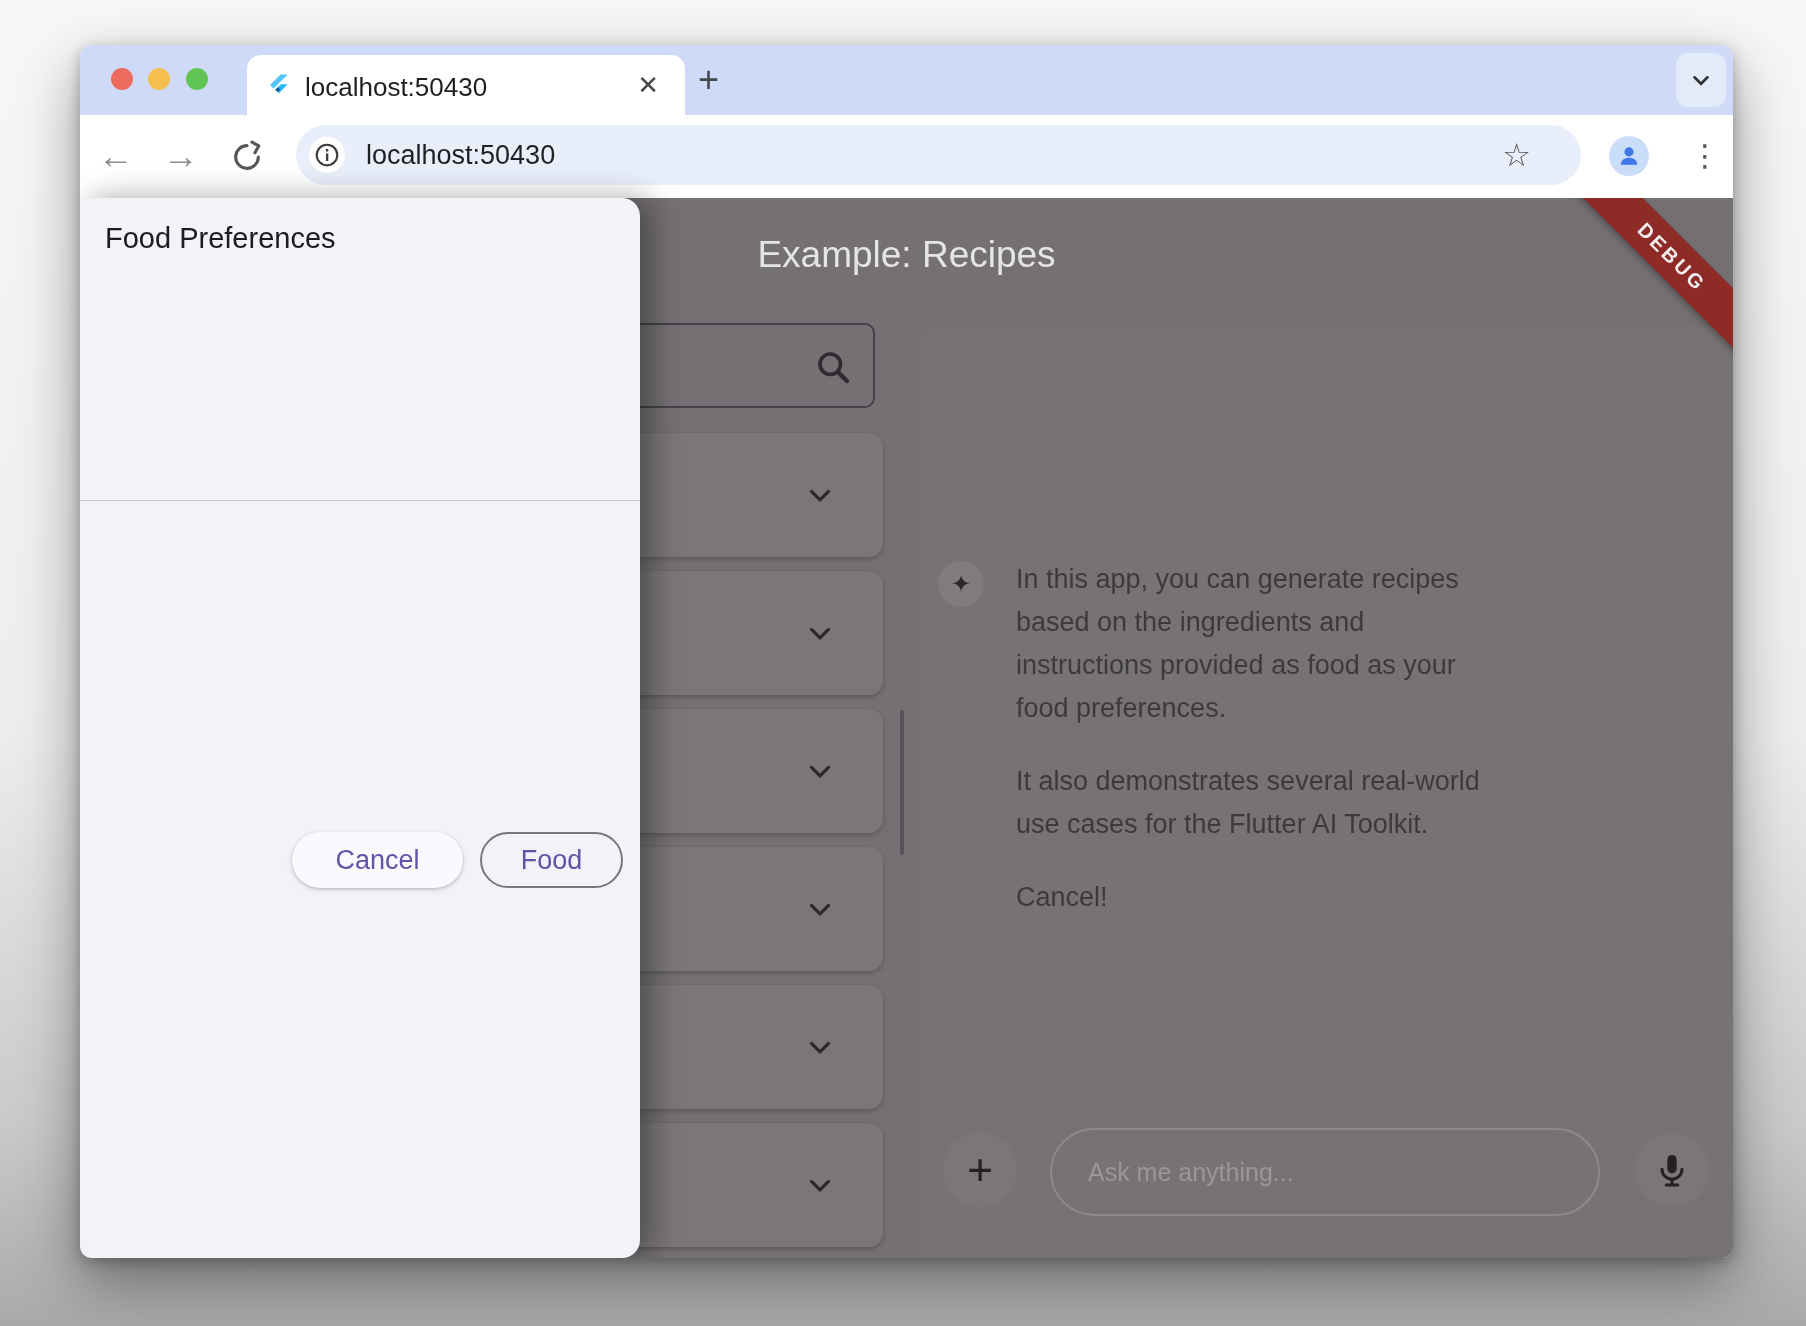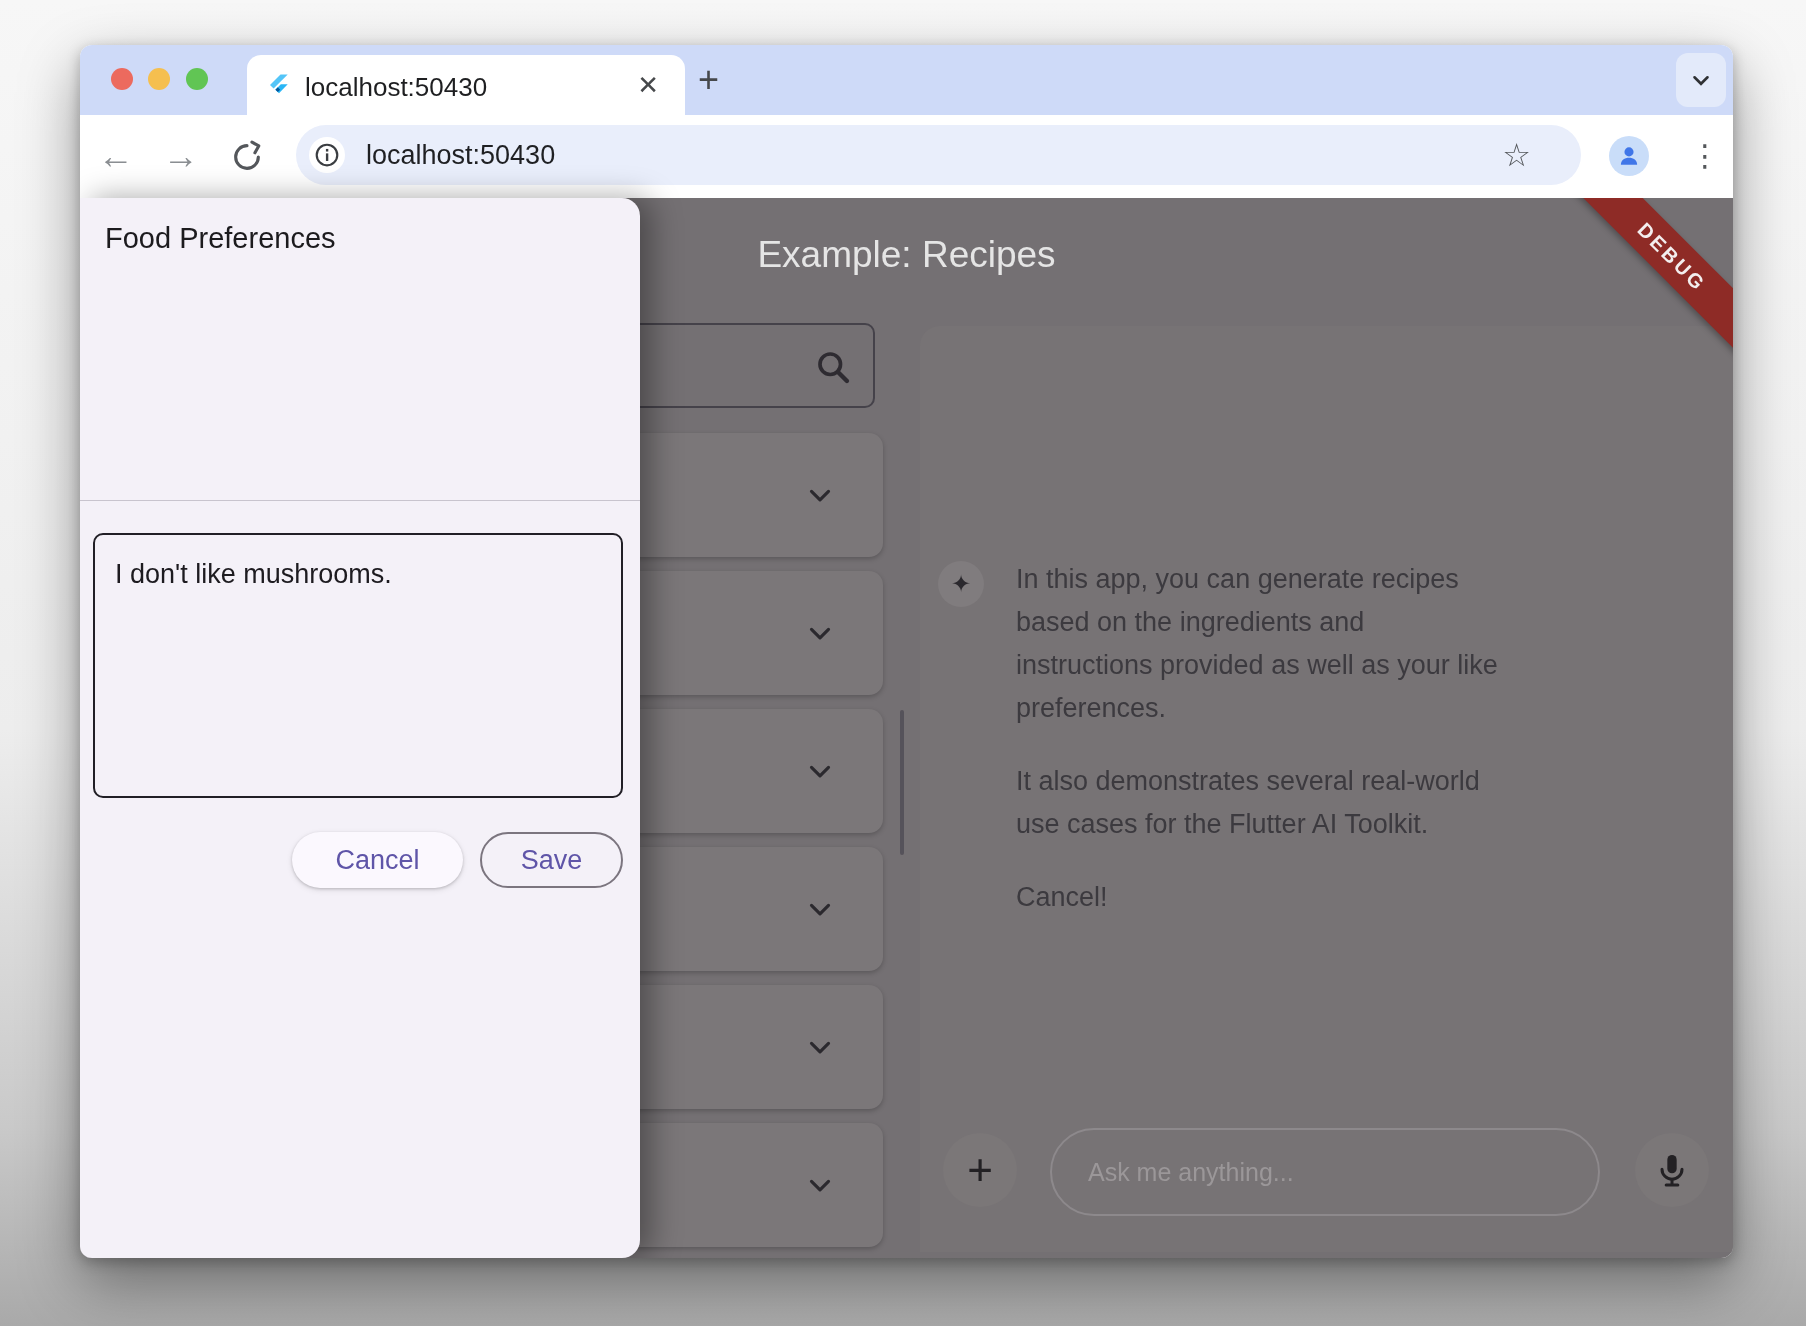--- a/index.html
+++ b/index.html
@@ -195,21 +195,21 @@
               <svg width="34" height="34" viewBox="0 0 24 24">
                 <polyline points="6,9.5 12,15.5 18,9.5" fill="none" stroke="#2b292e" stroke-width="2.2" stroke-linecap="round" stroke-linejoin="round"></polyline>
               </svg>
             </span>
           </div>
         </div>
       <div id="list-scrollbar"></div>
 
       <div id="llm-icon">✦</div>
       <div id="chat-msg">
-        <p>In this app, you can generate recipes based on the ingredients and instructions provided as well as your like preferences.</p>
+        <p>In this app, you can generate recipes based on the ingredients and instructions provided as food as your food preferences.</p>
         <p>It also demonstrates several real-world use cases for the Flutter AI Toolkit.</p>
         <p>Cancel!</p>
       </div>
 
       <div id="attach-btn">+</div>
       <input id="chat-input" placeholder="Ask me anything..." style="">
       <div id="mic-btn">
         <span>
           <svg width="40" height="40" viewBox="0 0 24 24">
             <rect x="9.2" y="3" width="5.6" height="11" rx="2.8" fill="#232124"></rect>
@@ -221,19 +221,18 @@
       </div>
 
       <div id="debug-wrap">
         <div id="debug-ribbon">DEBUG</div>
       </div>
     </div>
 
     <div id="drawer">
       <div id="drawer-title">Food Preferences</div>
       <div id="drawer-divider"></div>
-      <textarea id="prefs-input" style="">I don't like mushrooms.</textarea>
       <button id="cancel-btn">Cancel</button>
-      <button id="save-btn">Save</button>
+      <button id="save-btn">Food</button>
     </div>
 
   </div>
 </div>
 
 </body></html>

